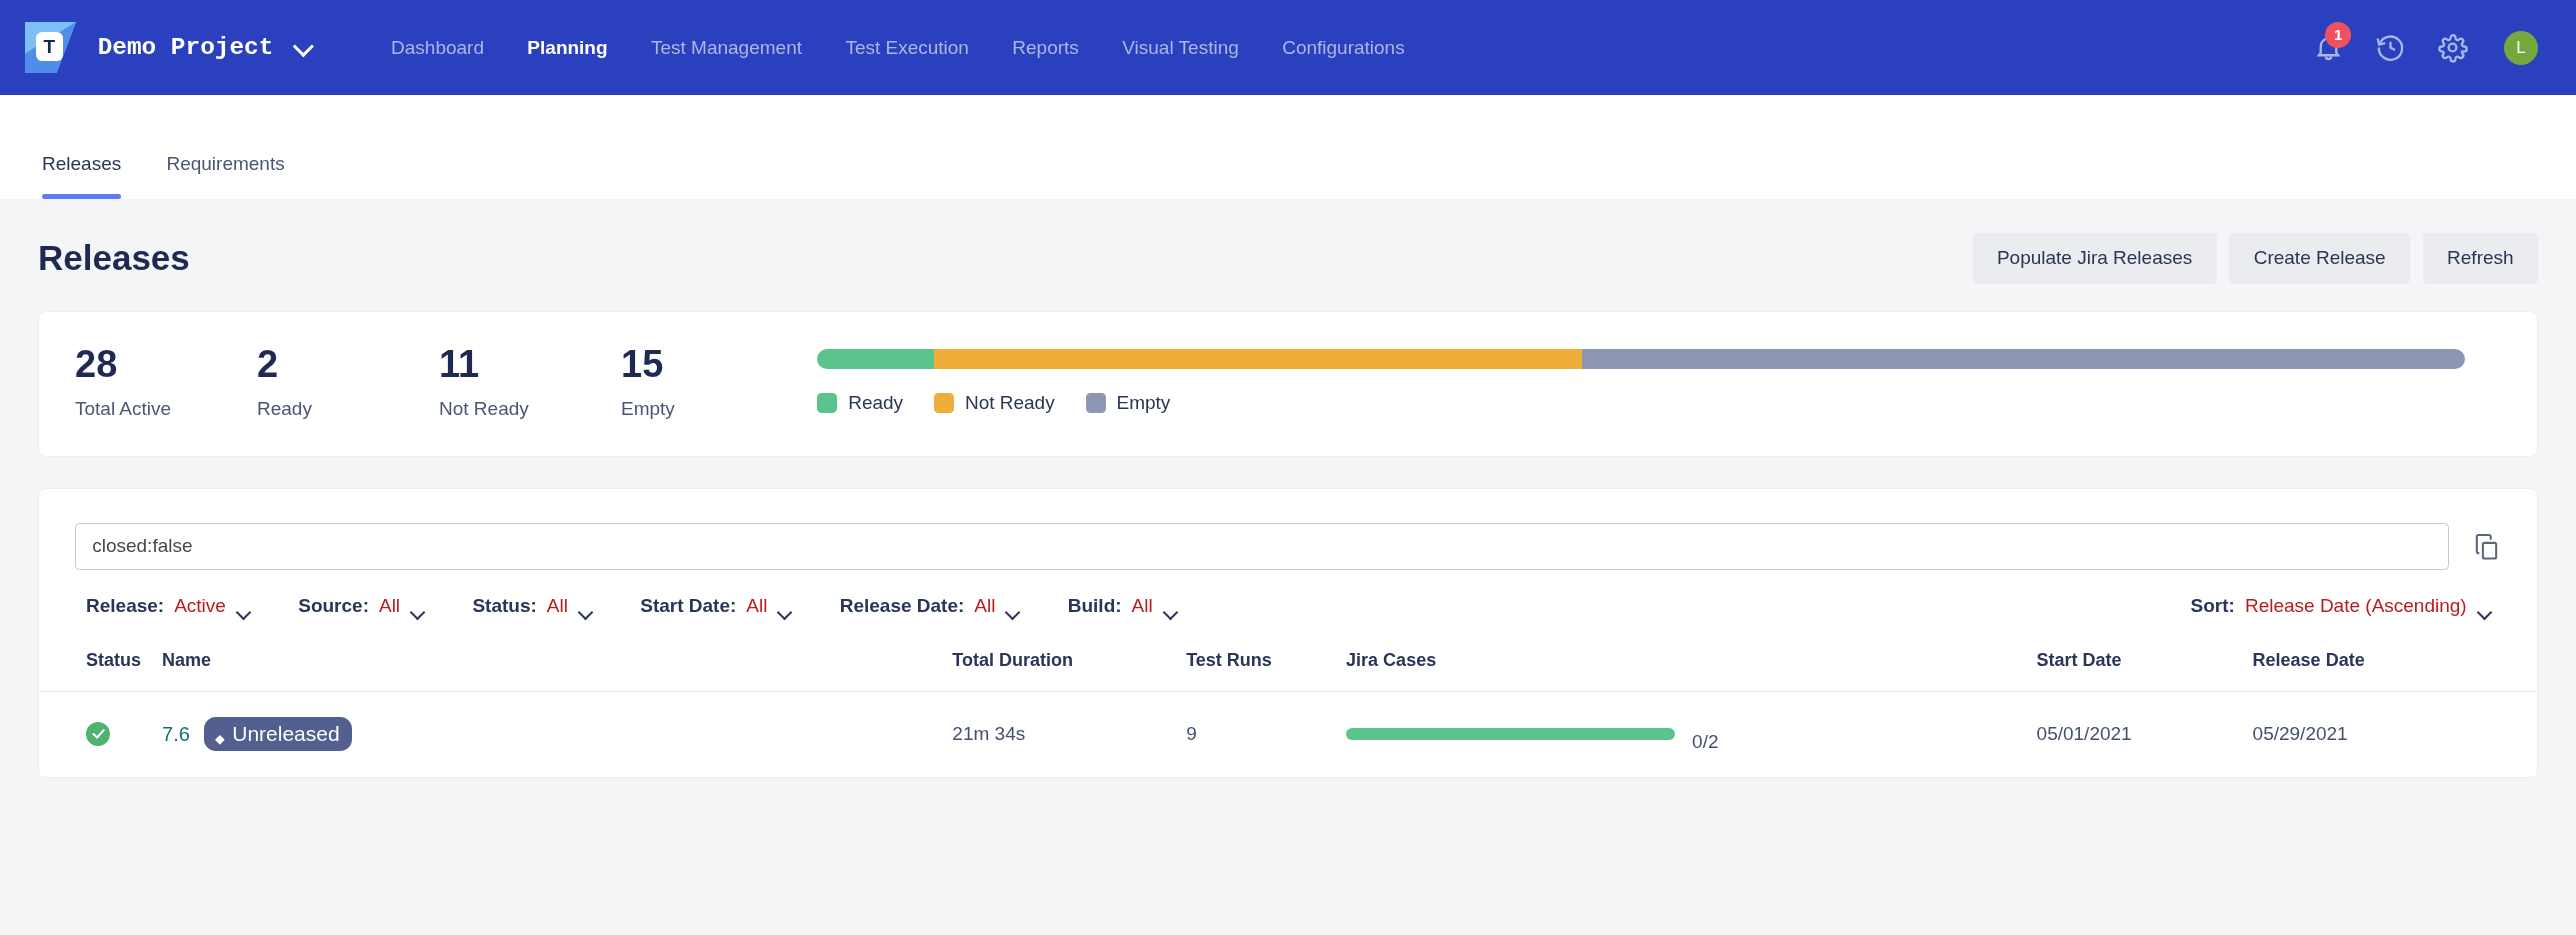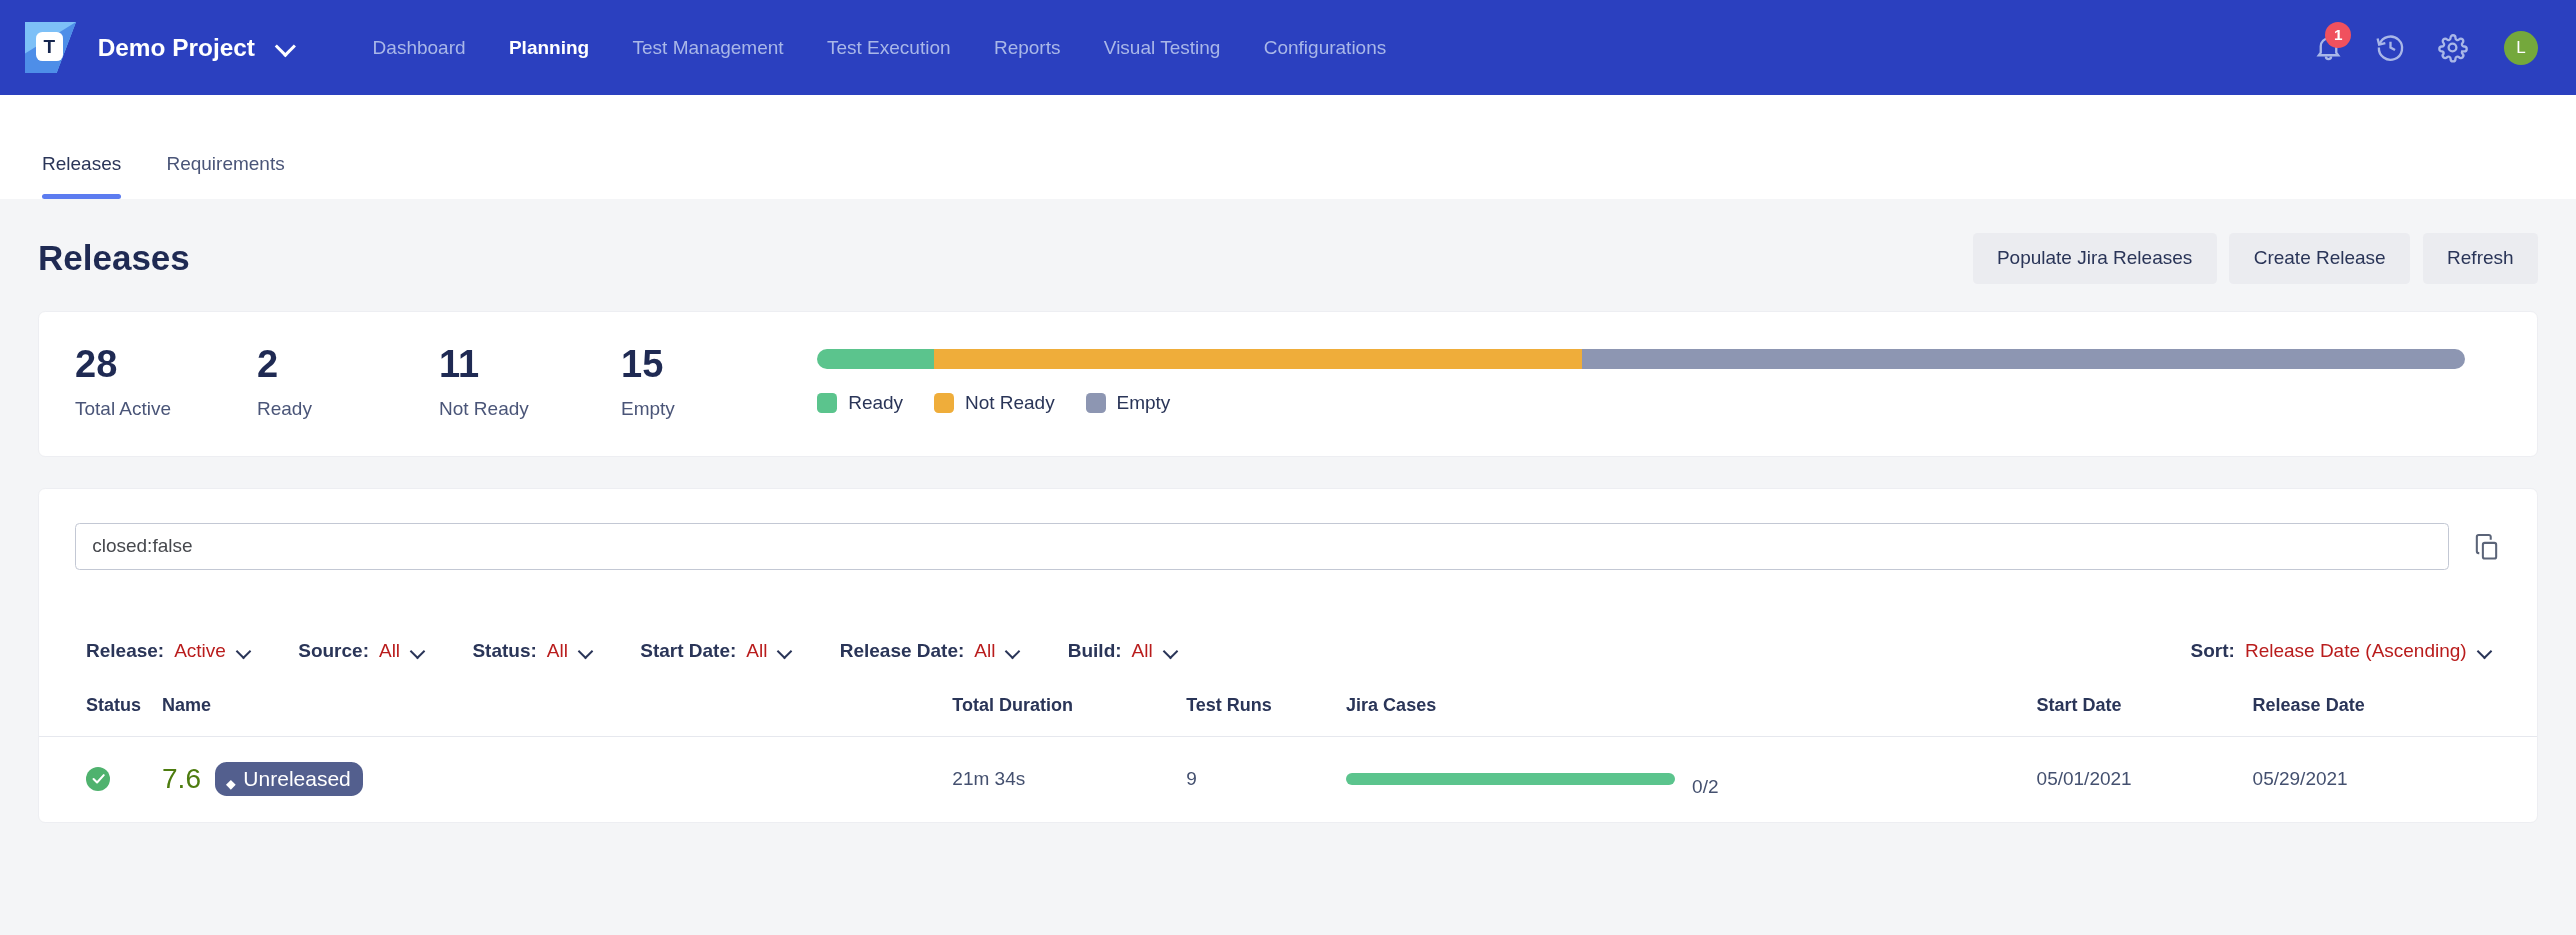--- a/index.html
+++ b/index.html
@@ -30,21 +30,21 @@
     clip-path: polygon(100% 0, 62% 100%, 0 100%, 0 62%);
   }
   .logo-sq {
     position: absolute; left: 10.8px; top: 10px; width: 27px; height: 29px;
     background: #ffffff; border-radius: 6.3px;
     display: flex; align-items: center; justify-content: center;
     color: #16264F; font-weight: bold; font-size: 19px; line-height: 1;
   }
   .project-name {
     color: #ffffff; font-size: 24.4px; font-weight: bold;
-    margin-left: 21.7px; white-space: nowrap;
+    margin-left: 21.7px; white-space: nowrap; font-family: Liberation Mono, monospace;
   }
   .chev-white {
     margin-left: 20px; width: 20px; height: 20px; position: relative; cursor: pointer;
   }
   .chev-white::after {
     content: ""; position: absolute; left: 2.7px; top: 1.8px;
     width: 11.7px; height: 11.7px;
     border-right: 3.2px solid #ffffff; border-bottom: 3.2px solid #ffffff;
     transform: rotate(45deg);
   }
@@ -126,22 +126,22 @@
     border-radius: 4.5px; font-size: 19px; color: #46484D;
     padding: 0 16.2px; background: #fff;
     font-family: "Liberation Sans", sans-serif;
   }
   .copy-icon { width: 29px; height: 31px; cursor: pointer; flex: 0 0 auto; }
 
   .filters-row {
     display: flex; align-items: center; padding: 25px 36px 20px 47px;
   }
   .filter {
-    display: flex; align-items: center; gap: 10px;
-    margin-right: 47px; cursor: pointer; white-space: nowrap; margin-top: 45px;
+    display: flex; align-items: flex-end; gap: 10px;
+    margin-right: 47px; cursor: pointer; white-space: nowrap;
   }
   .f-lbl { font-size: 19px; color: #2A3558; font-weight: bold; }
   .f-val { font-size: 19px; color: #b91c1c; }
   .chev-dark { width: 15.3px; height: 10px; position: relative; }
   .chev-dark::after {
     content: ""; position: absolute; left: 1.8px; top: 0;
     width: 9px; height: 9px;
     border-right: 2.7px solid #2A3558; border-bottom: 2.7px solid #2A3558;
     transform: rotate(45deg);
   }
@@ -159,21 +159,21 @@
   .c-dur    { width: 171px; }
   .c-runs   { width: 117px; }
   .c-cases  { width: 505px; }
   .c-start  { width: 158px; }
   .c-rel    { width: 208px; }
   .check-circle {
     width: 24.4px; height: 24.4px; border-radius: 50%; background: #4FB26E;
     display: flex; align-items: center; justify-content: center;
   }
   .name-cell { display: flex; align-items: center; gap: 14.4px; }
-  .rel-link { color: #4d7c0f; font-size: 28px; cursor: pointer; }
+  .rel-link { color: #0f766e; font-size: 20px; cursor: pointer; }
   .pill {
     background: #535F8E; color: #ffffff; font-size: 21px;
     border-radius: 11.7px; padding: 4.5px 12.6px 5.4px 10px;
     display: inline-flex; align-items: flex-end; gap: 6.3px; white-space: nowrap;
   }
   .cases-cell { display: flex; align-items: center; gap: 17px; }
   .mini-bar {
     width: 329px; height: 11.7px; border-radius: 6.3px;
     background: #E8EAEF; overflow: hidden;
   }

